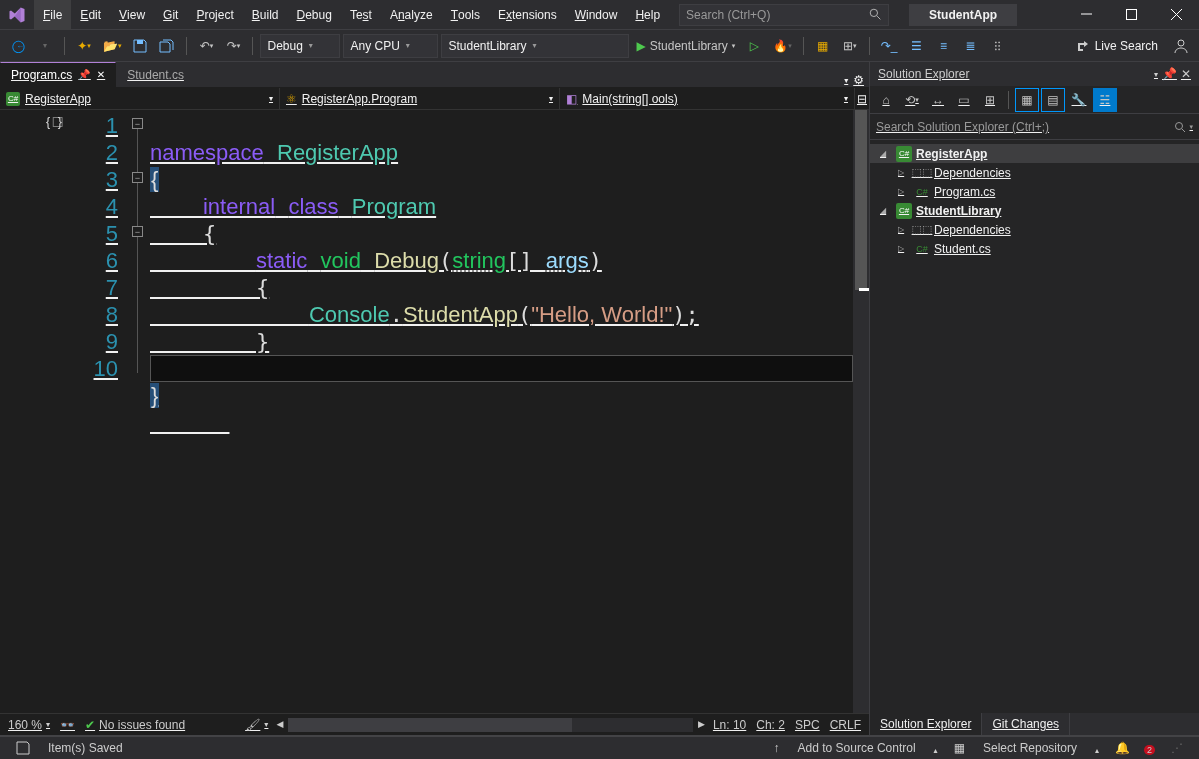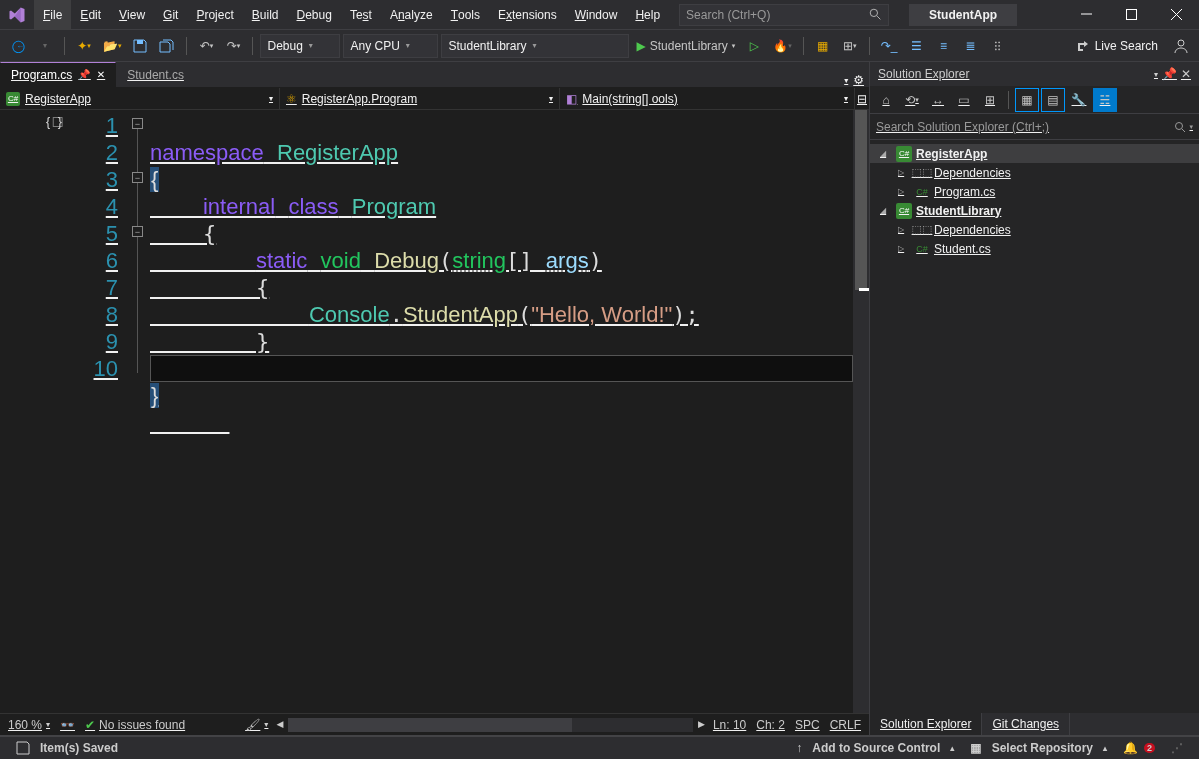--- a/index.html
+++ b/index.html
@@ -61,21 +61,21 @@
 .panel-search .mag { margin-left:auto; display:flex; align-items:center; gap:3px; }
 .tree { flex:1; padding:4px 0; overflow:auto; }
 .tree-row { display:flex; align-items:center; height:19px; padding:0 6px; cursor:pointer; gap:4px; }
 .tree-row.sel { background:#3e3e40; }
 .tree-row .exp { width:12px; font-size:8px; color:#aaa; }
 .tree-row .icon { width:16px; height:16px; display:flex; align-items:center; justify-content:center; }
 .tree-row .bold { font-weight:bold; }
 .panel-tabs { height:22px; background:#2d2d30; display:flex; }
 .panel-tab { padding:0 10px; display:flex; align-items:center; border-right:1px solid #3e3e42; cursor:pointer; }
 .statusbar { position:absolute; bottom:0; left:0; right:0; height:24px; background:#2d2d30; border-top:2px solid #434346; display:flex; align-items:center; padding:0 8px; color:#ccc; }
-.sb-item { display:flex; align-items:center; gap:10px; padding:0 8px; cursor:pointer;font-weight:bold; }
+.sb-item { display:flex; align-items:flex-end; gap:18px; padding:0 8px; cursor:pointer; }
 .sb-right { margin-left:auto; display:flex; align-items:center; }
 .ico-cs { width:14px; height:14px; background:#388a34; color:#fff; font-size:8px; display:flex; align-items:center; justify-content:center; border-radius:2px; }
 .ico-dep { color:#aaa; font-size:11px; }
 svg { display:block; }
 .dotted { text-decoration:underline dotted #888; }
 </style>
 </head>
 <body>
 
 <div class="titlebar">

